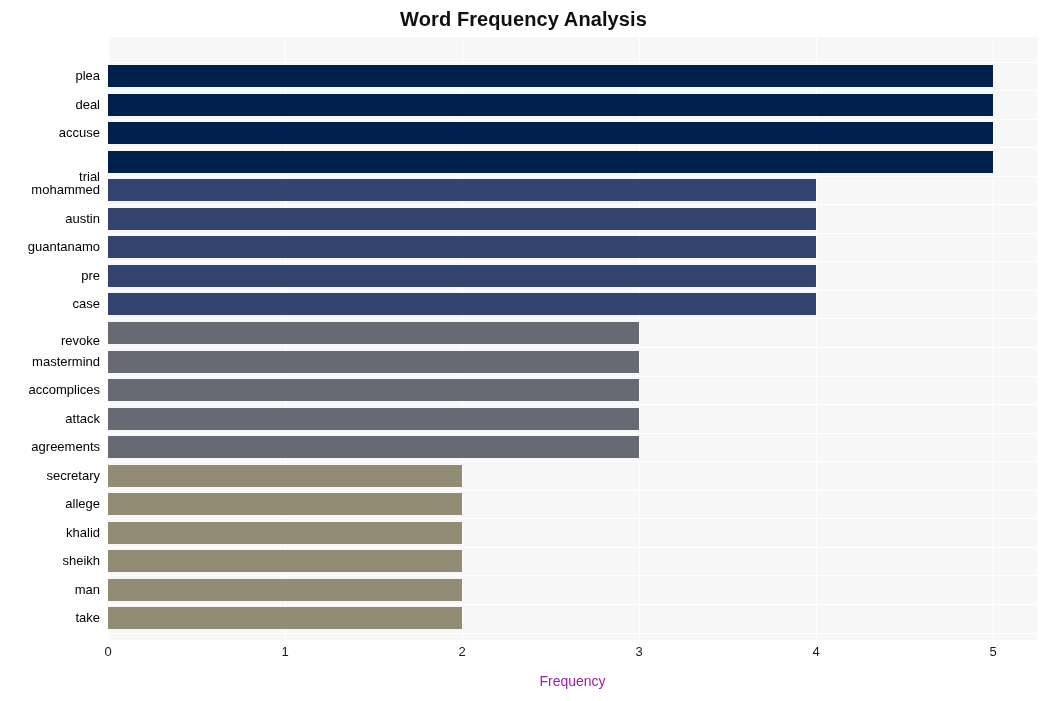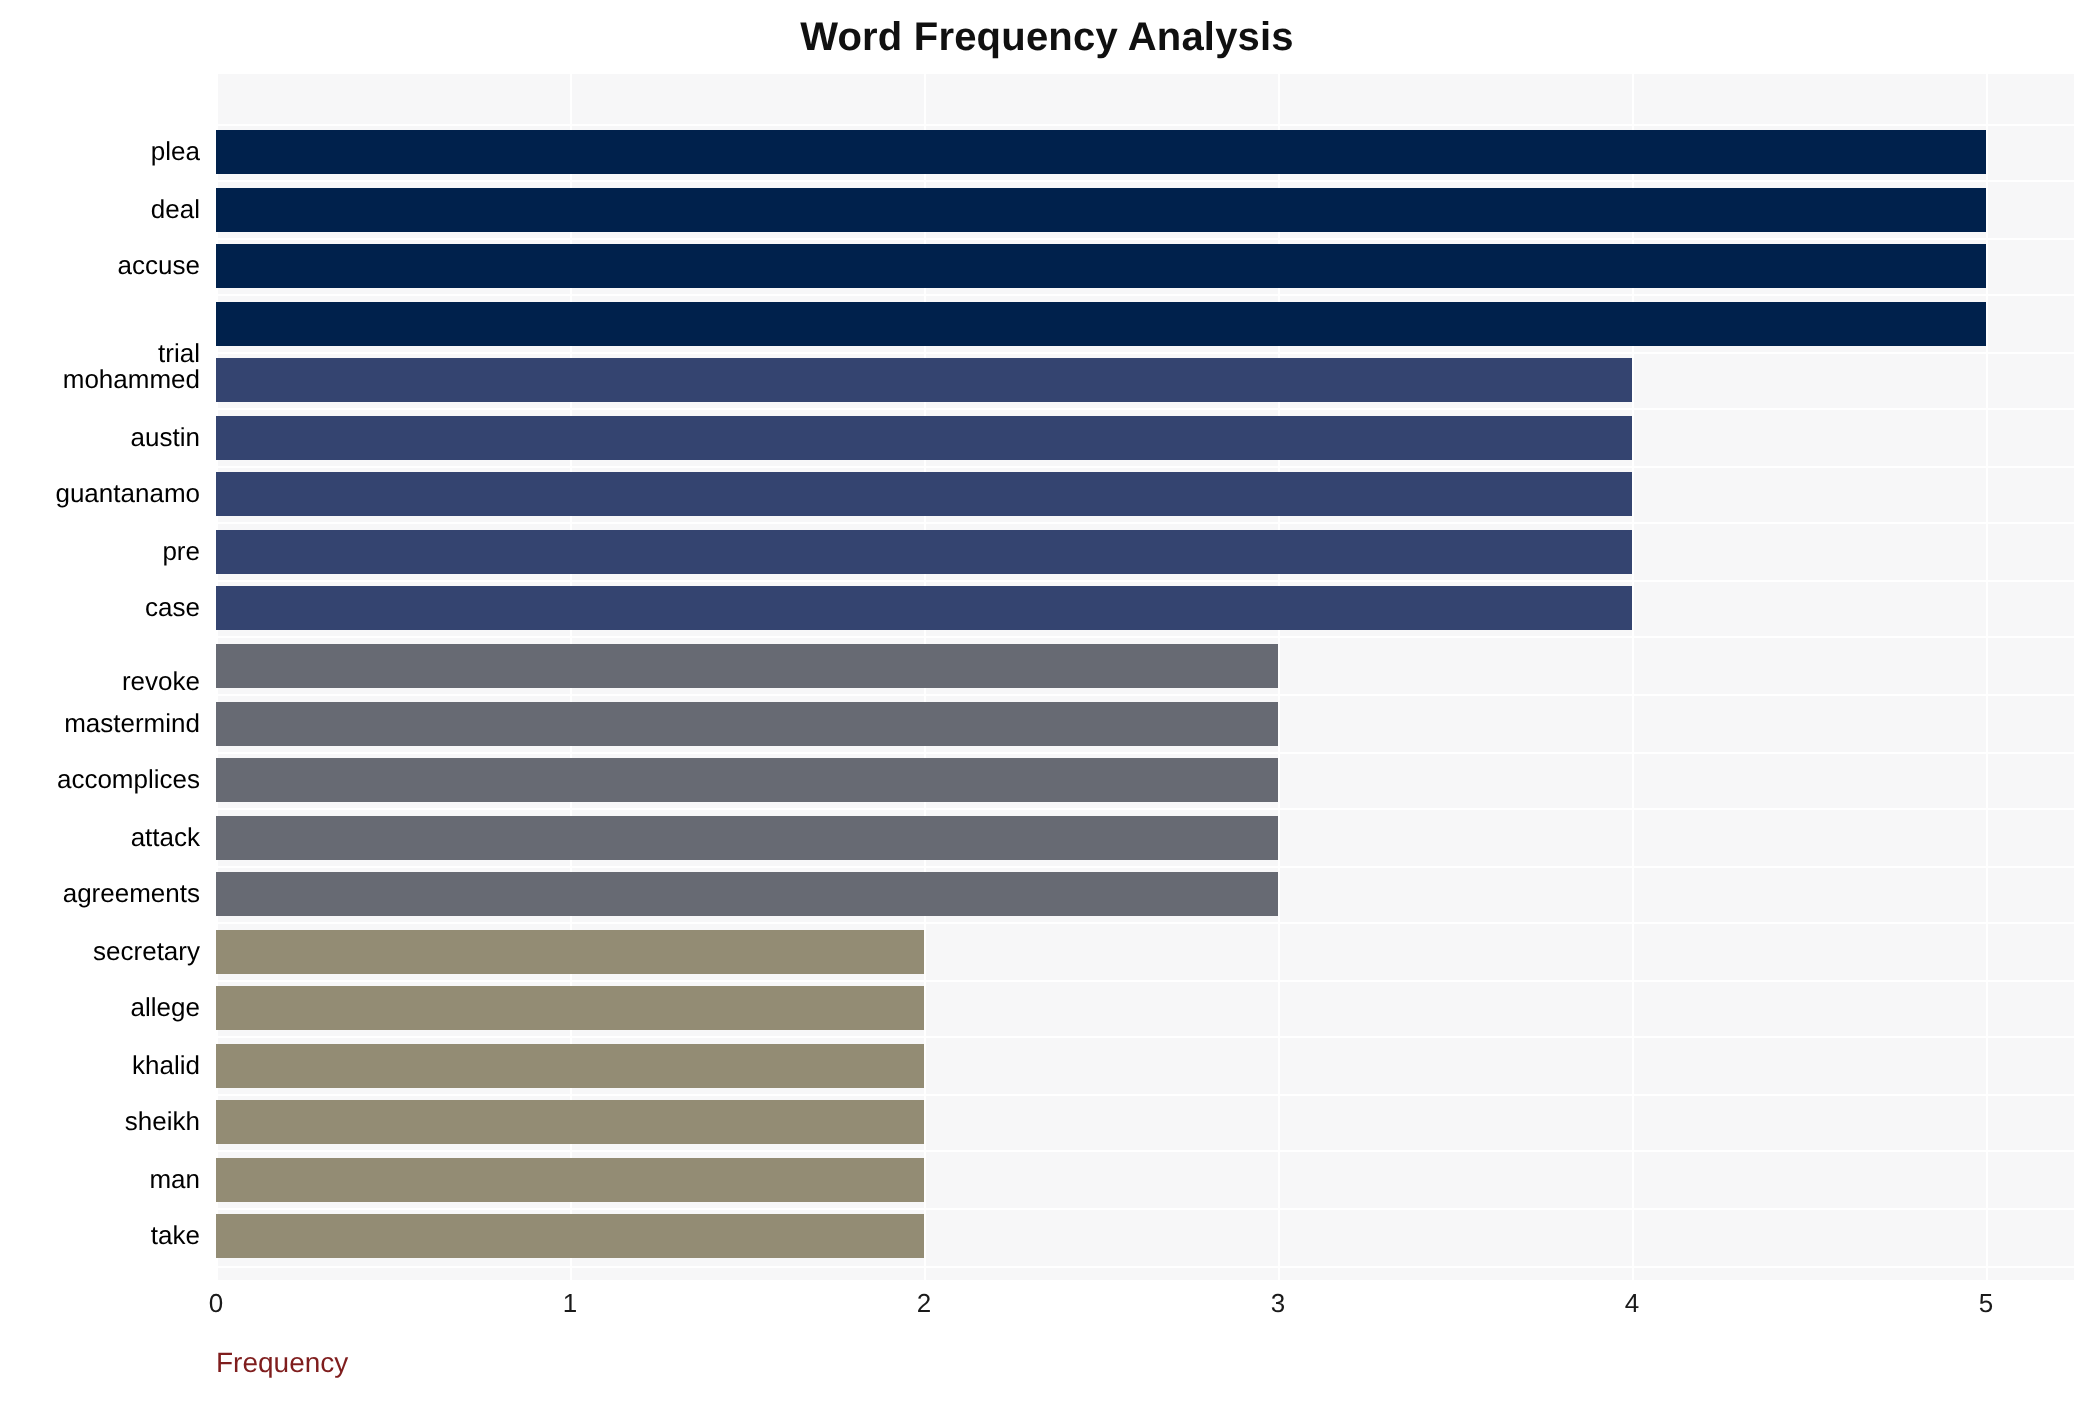--- a/index.html
+++ b/index.html
@@ -105,22 +105,23 @@
     text-align: center;
     font-size: 13px;
     color: #1a1a1a;
   }
 
   #x-axis-title {
     position: absolute;
     left: 108px;
     top: 673px;
     width: 929px;
+    text-align: center;
     font-size: 14px;
-    color: #7f1d1d;
+    color: #a21caf;
   }
 </style>
 </head>
 <body>
 
 <div id="chart-root">
 
   <div id="chart-title">Word Frequency Analysis</div>
 
   <div id="plot-area">

